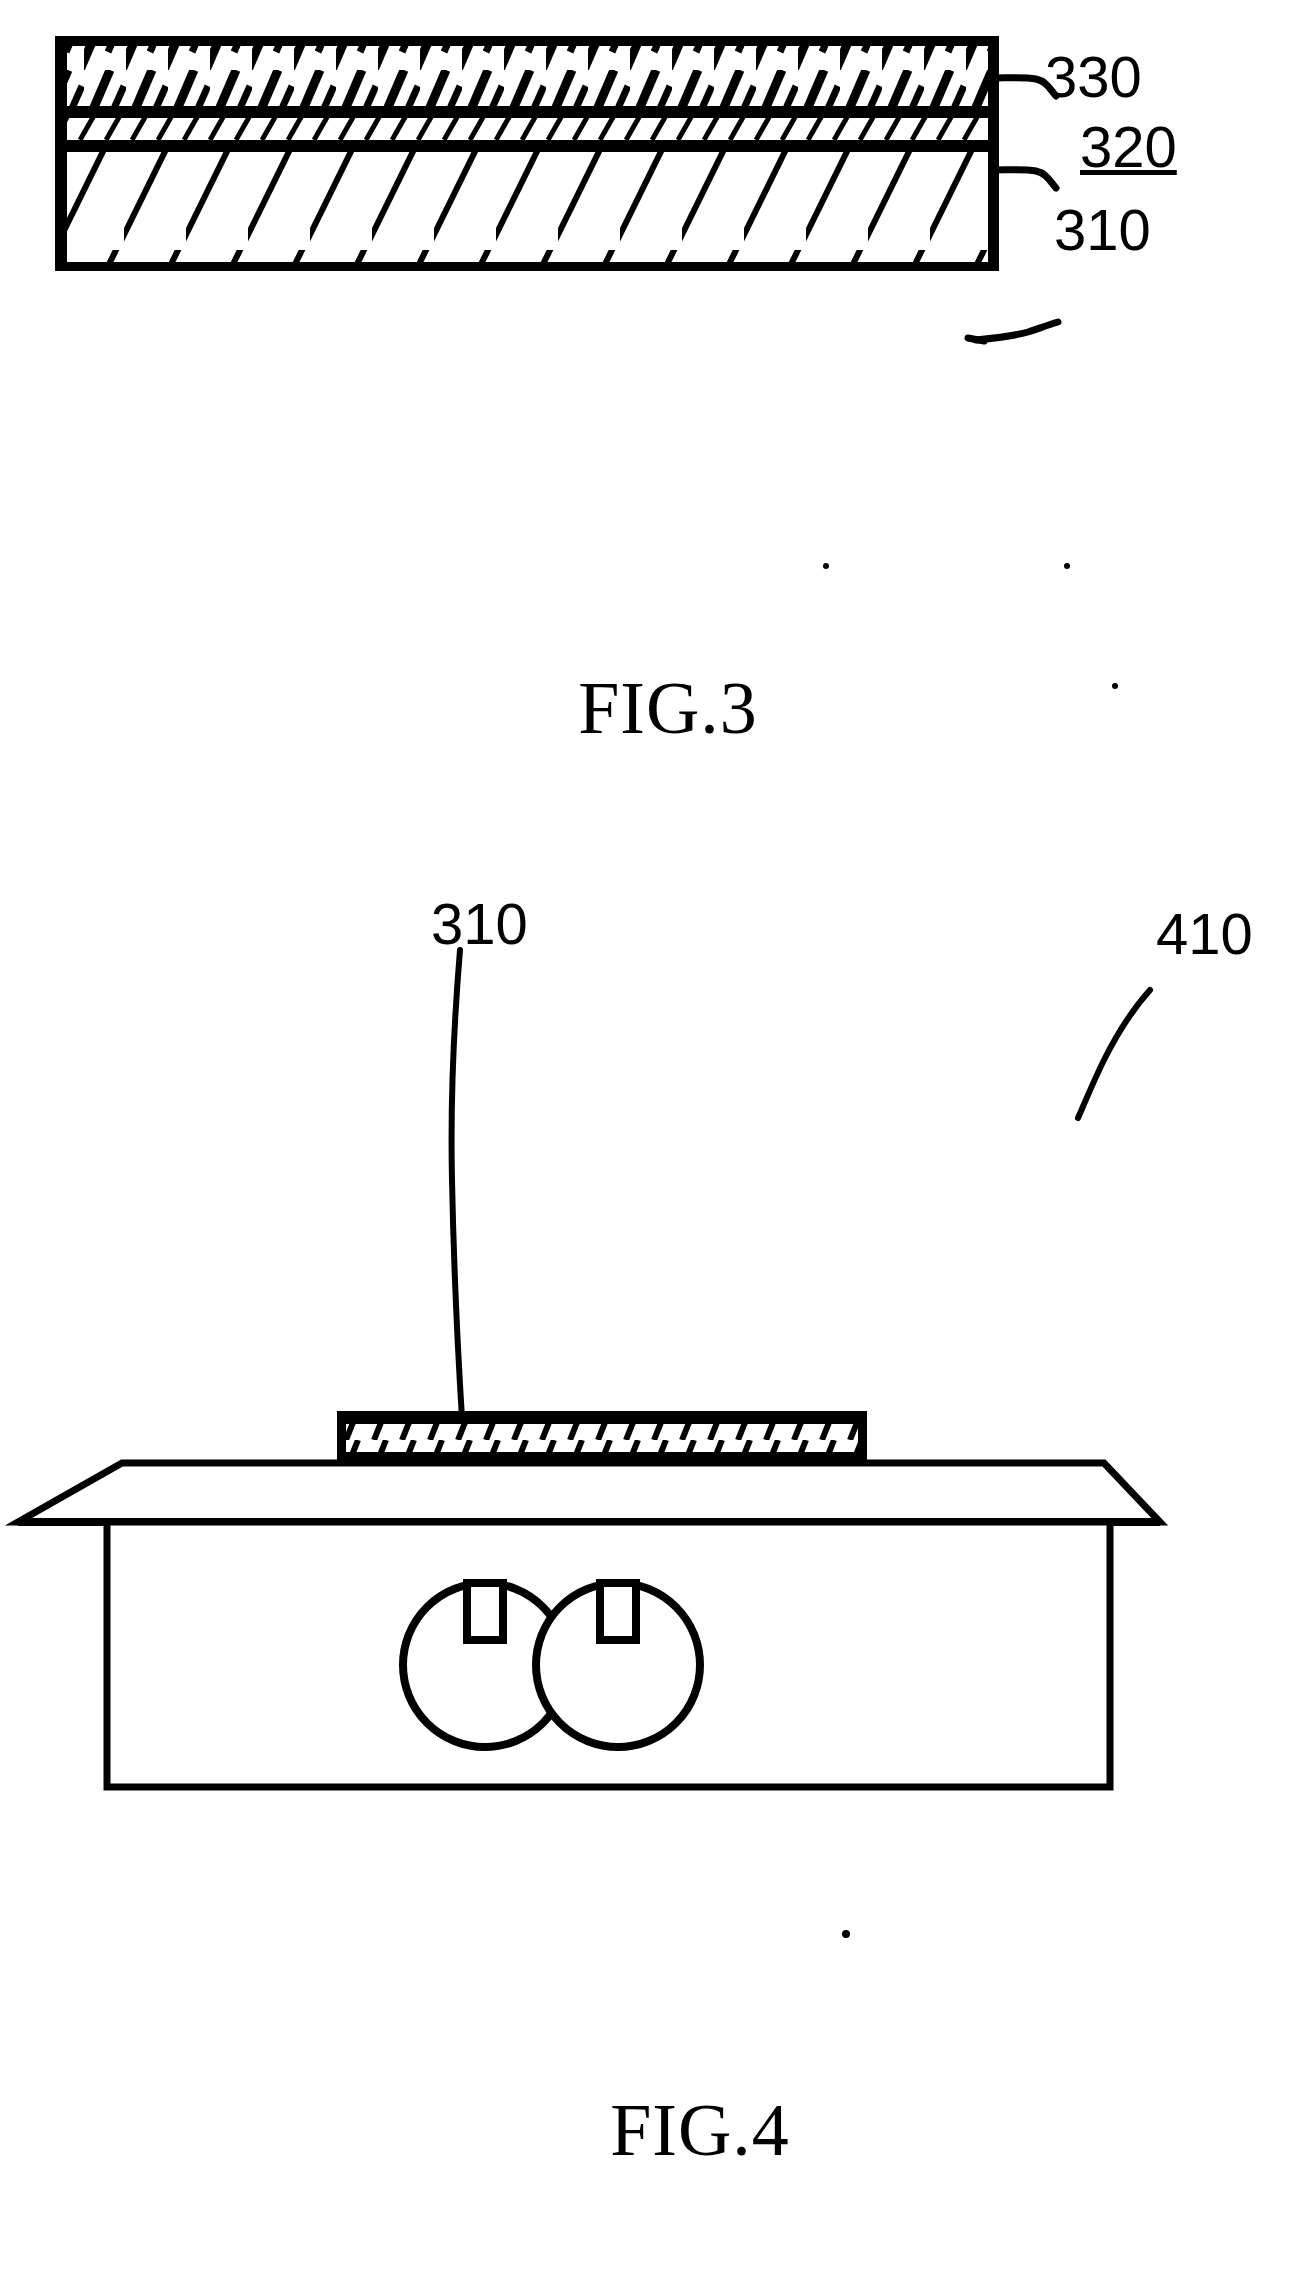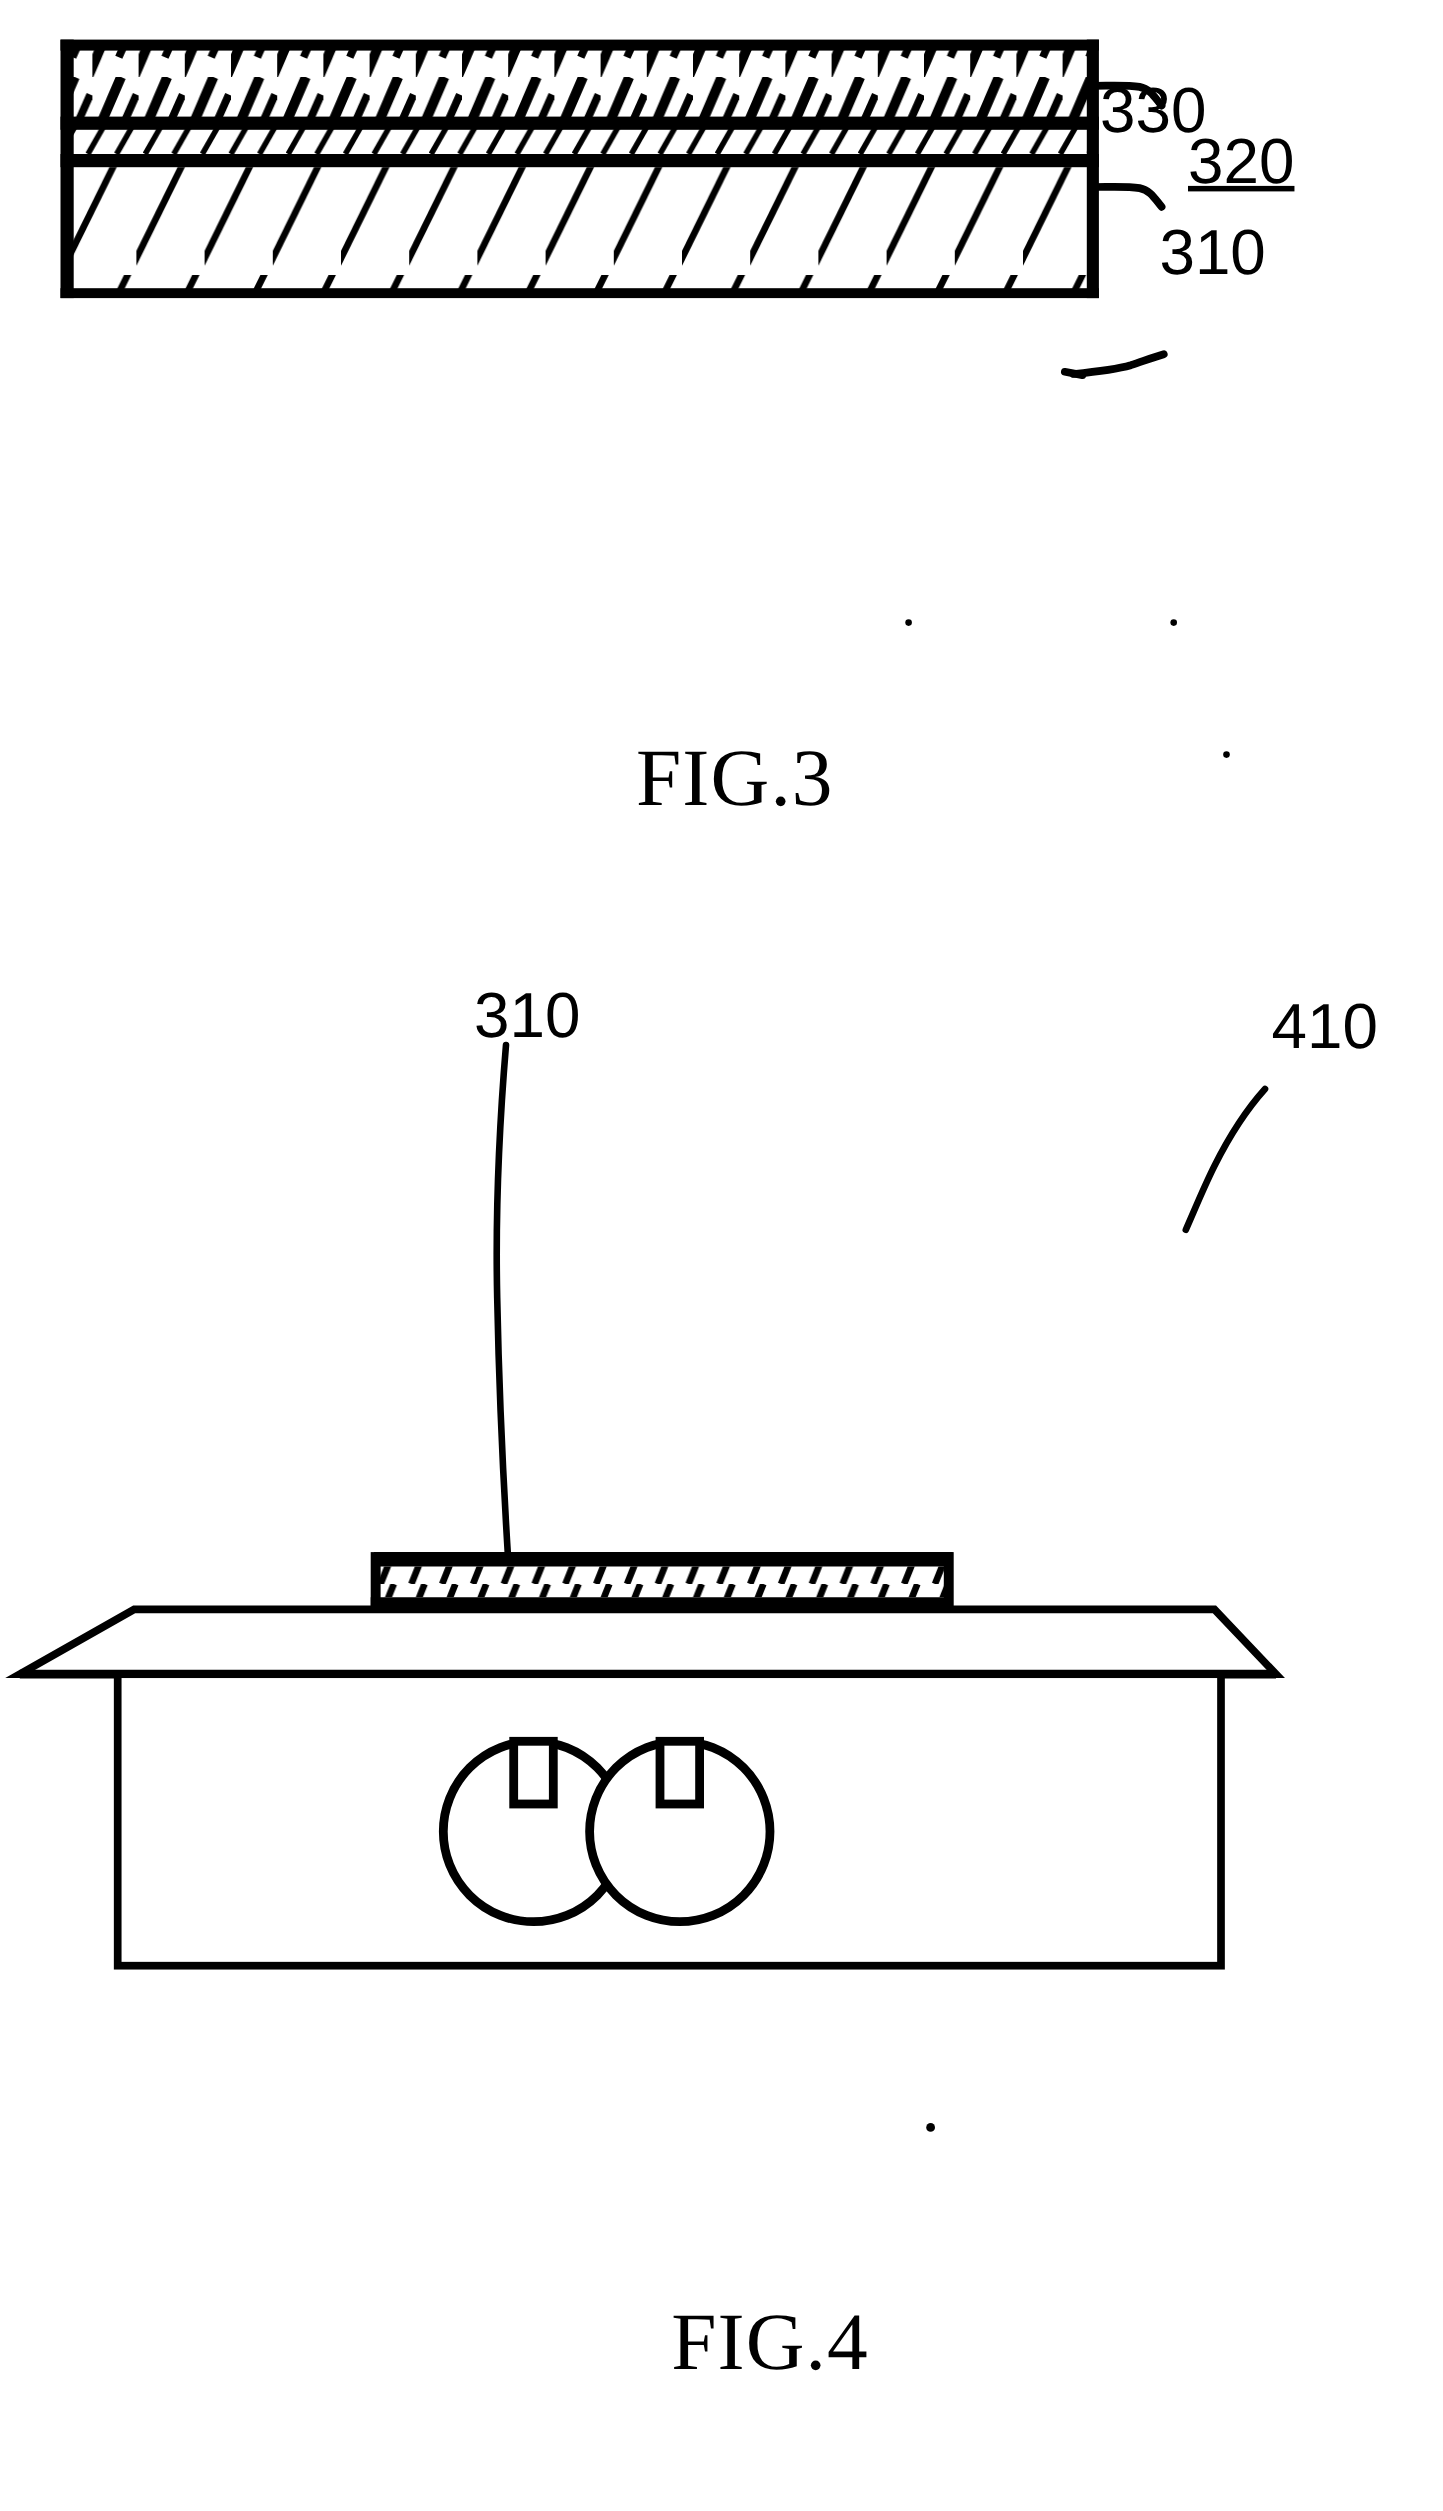--- a/index.html
+++ b/index.html
@@ -46,21 +46,21 @@
   #caption-fig4 { top: 2088px; margin-left: 32px; }
   .ref-label {
     position: absolute;
     font-family: "Liberation Sans", sans-serif;
     font-size: 58px;
     font-weight: 400;
     color: #000;
     white-space: nowrap;
     letter-spacing: 0px;
   }
-  #label-330 { left: 1000px; top: 43px; margin-top: 24px; }
+  #label-330 { left: 1045px; top: 43px; }
   #label-320 { left: 1080px; top: 113px; text-decoration: underline; }
   #label-310 { left: 1054px; top: 196px; }
   #label-310b { left: 431px; top: 890px; }
   #label-410 { left: 1156px; top: 900px; }
 </style>
 </head>
 <body>
 
 <div class="page">
 

